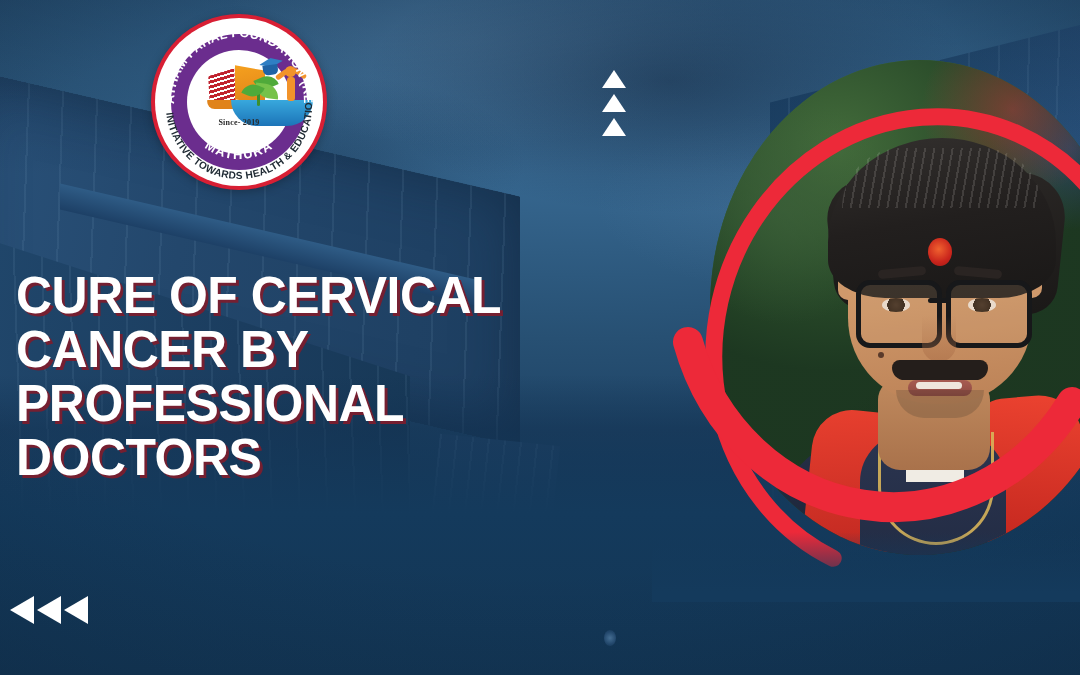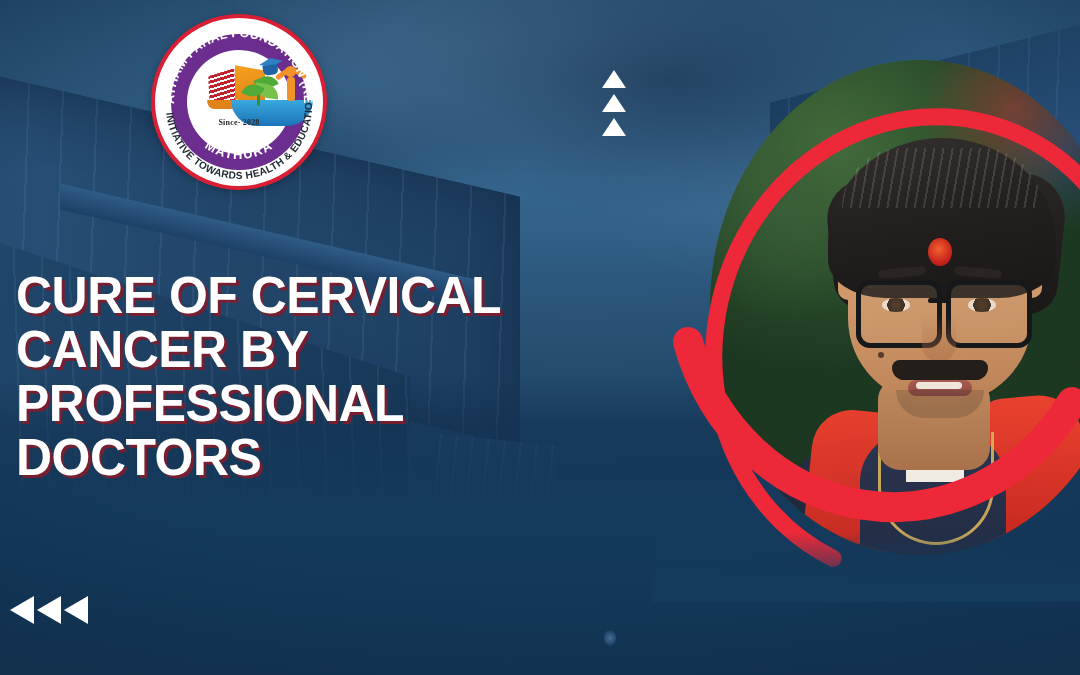--- a/index.html
+++ b/index.html
@@ -395,21 +395,21 @@
         <textPath href="#arcTop" startOffset="50%" text-anchor="middle">PRATHAM PAHAL FOUNDATION (REG.)</textPath>
       </text>
       <text font-family="Liberation Sans, sans-serif" font-size="13" font-weight="bold" fill="#ffffff" letter-spacing="1.4">
         <textPath href="#arcBot" startOffset="50%" text-anchor="middle">MATHURA</textPath>
       </text>
       <text font-family="Liberation Sans, sans-serif" font-size="10.2" font-weight="bold" fill="#1f2a33" letter-spacing="0.3">
         <textPath href="#arcOut" startOffset="50%" text-anchor="middle">AN INITIATIVE TOWARDS HEALTH &amp; EDUCATION</textPath>
       </text>
     </svg>
 
-    <div class="logo-since">Since- 2028</div>
+    <div class="logo-since">Since- 2019</div>
   </div>
 
   <div class="headline">
     <span>CURE OF CERVICAL</span>
     <span>CANCER BY</span>
     <span>PROFESSIONAL</span>
     <span>DOCTORS</span>
   </div>
 
   <div class="tri-up-group">

